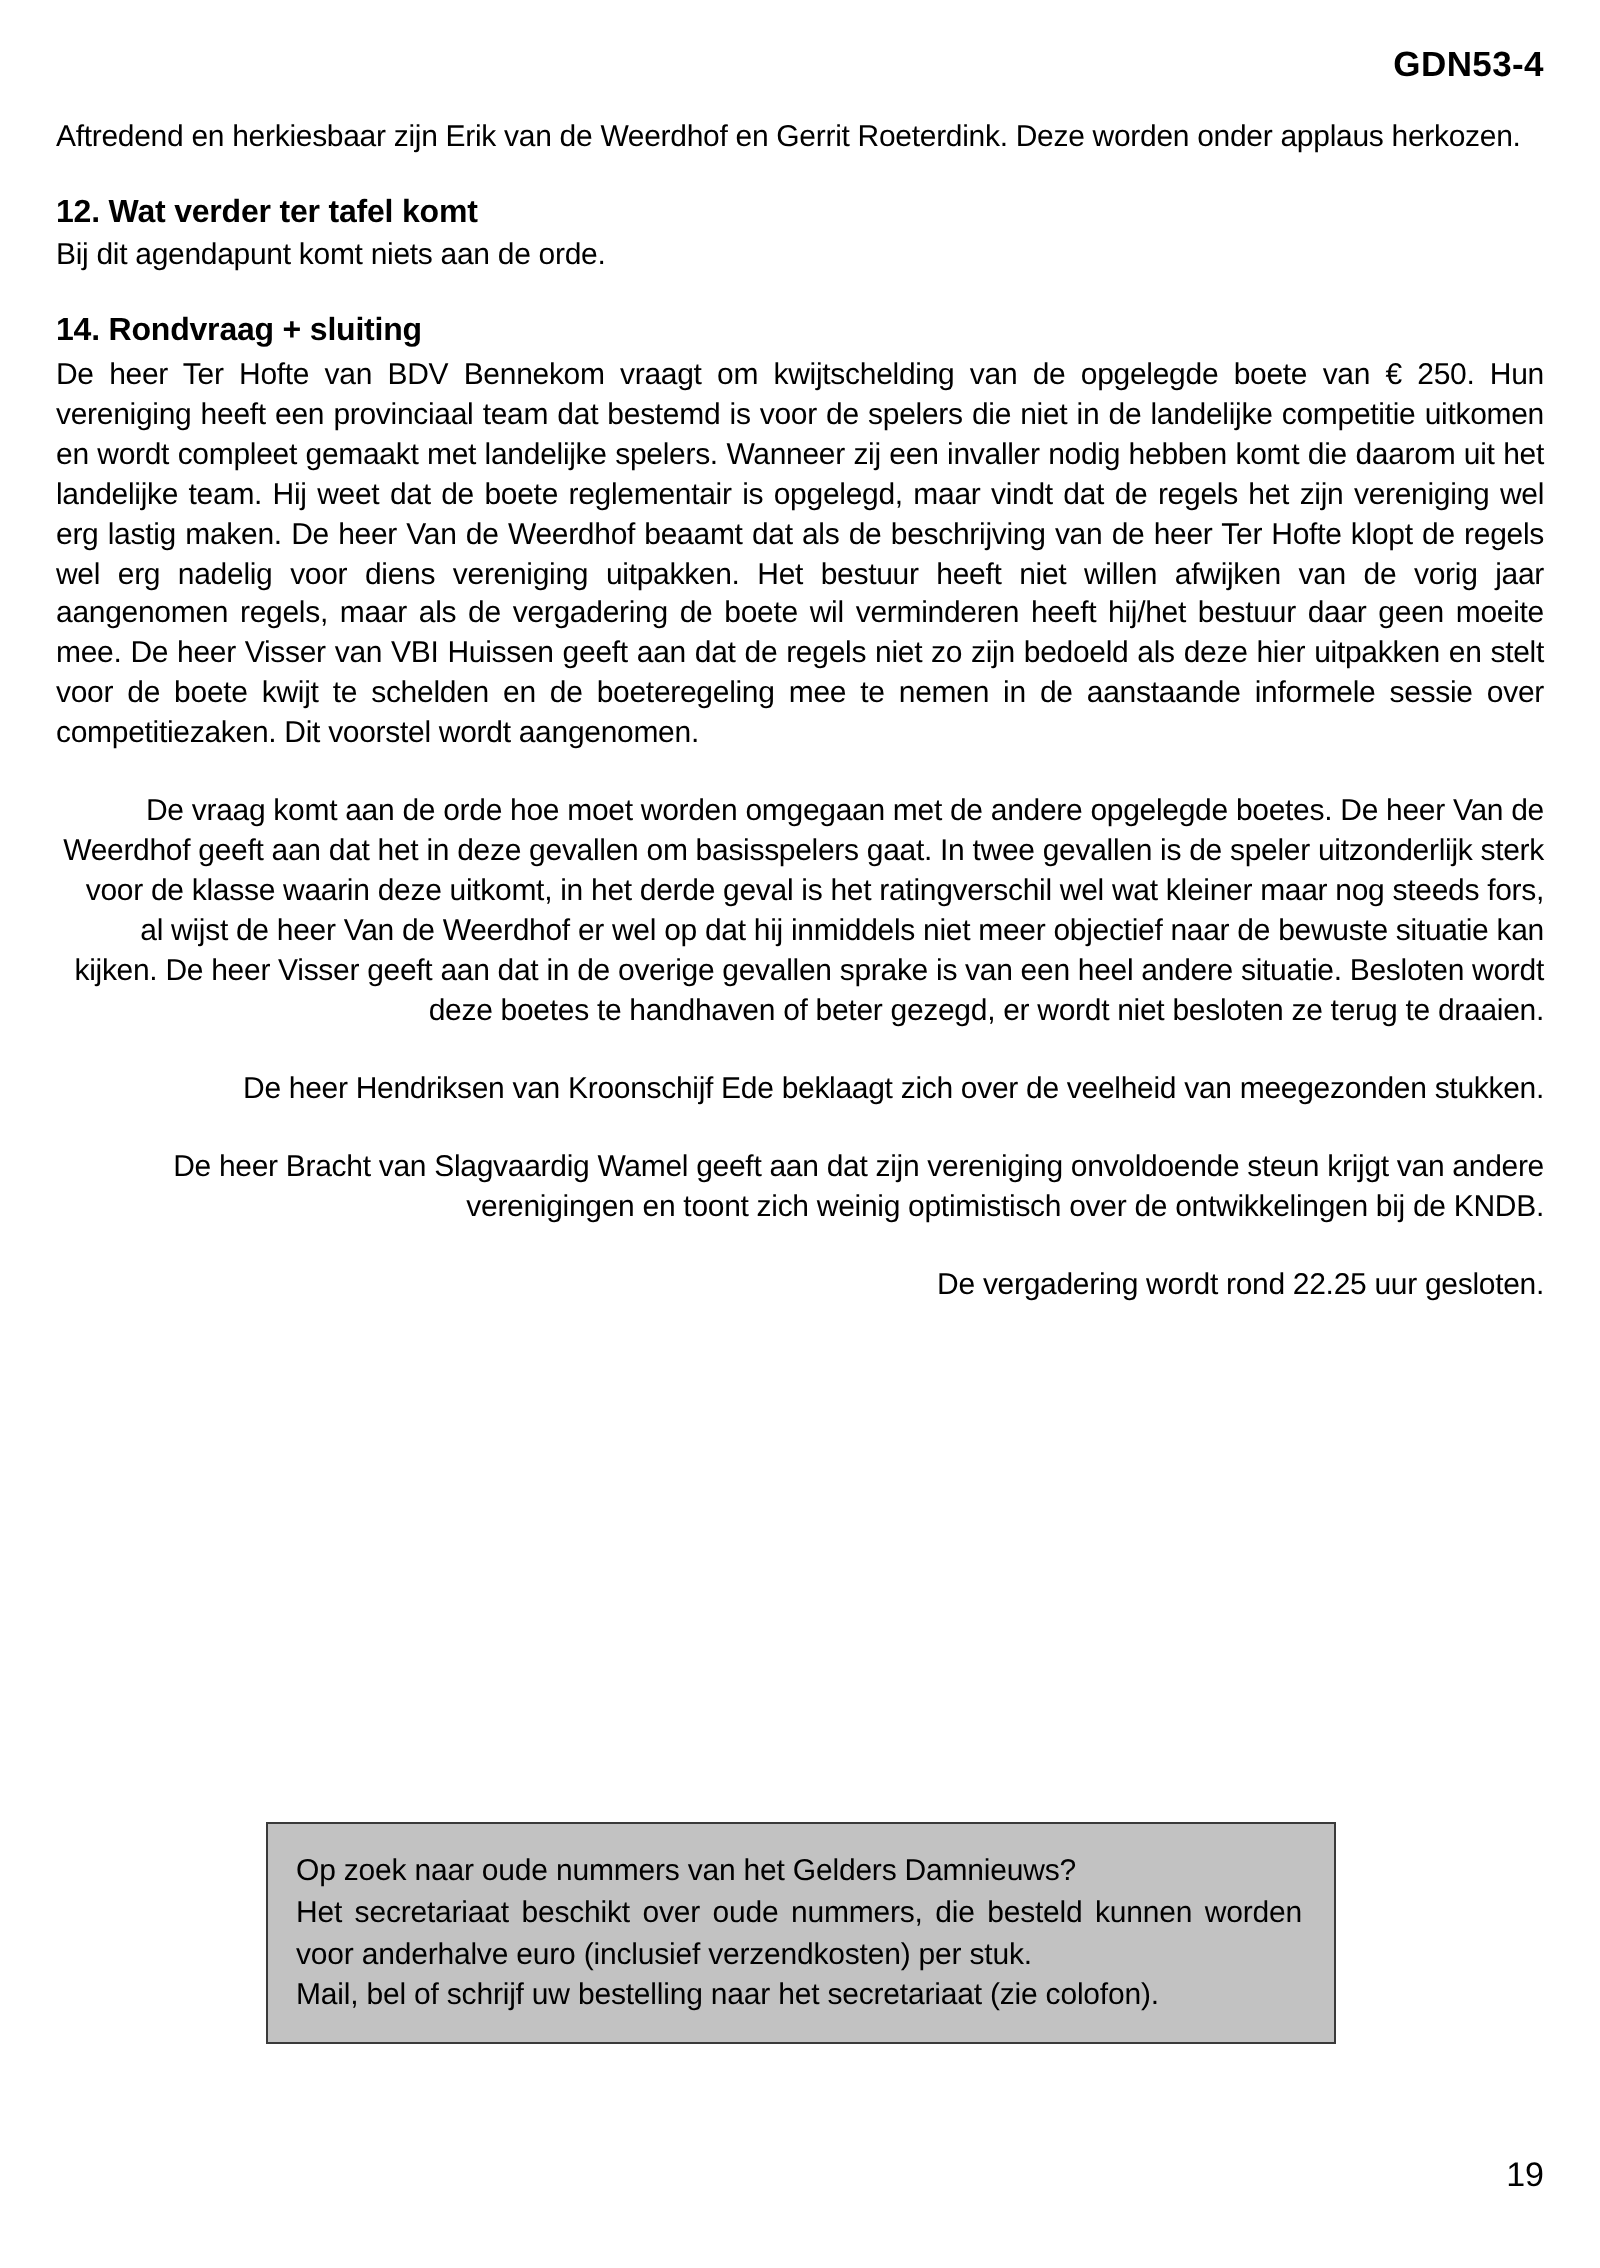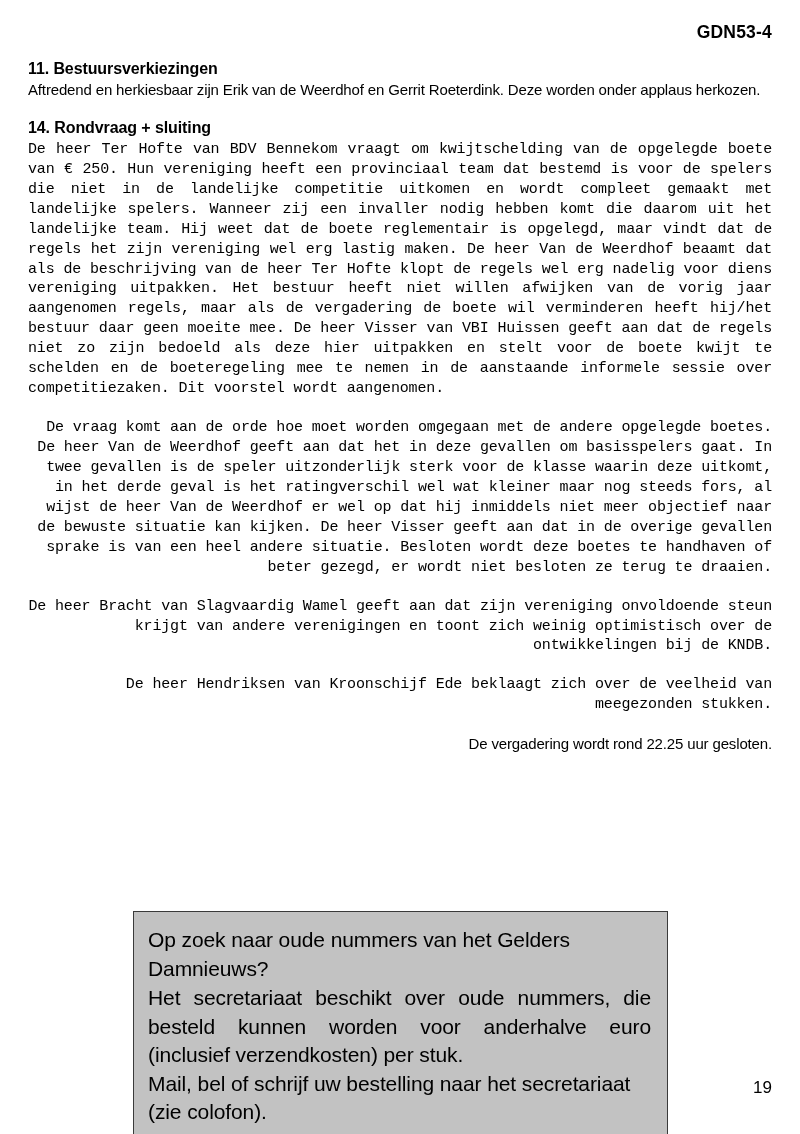--- a/index.html
+++ b/index.html
@@ -50,21 +50,20 @@
   p.body-text {
     font-size: 15px;
     line-height: 1.33;
     margin: 0;
     text-align: left;
     letter-spacing: -0.15px;
   }
   p.body-text.justify {
     text-align: justify;
     text-justify: inter-word;
-    font-family: Liberation Mono, monospace;
   }
   p.body-text + p.body-text {
     margin-top: 19px;
     text-align: right;
   }
   .section.sec-11 { margin-bottom: 18px; }
   .section.sec-12 { margin-bottom: 18px; }
   .section.sec-13 { margin-bottom: 20px; }
   .section.sec-14 { margin-bottom: 0; }
 
@@ -73,21 +72,21 @@
     left: 133px;
     top: 911px;
     width: 535px;
     box-sizing: border-box;
     background: #c2c2c2;
     border: 1px solid #3a3a3a;
     padding: 14px 16px 12px 14px;
   }
   .notice-box p {
     margin: 0;
-    font-size: 21px;
+    font-size: 15px;
     line-height: 1.36;
     letter-spacing: -0.1px;
   }
   .notice-box p.spaced { margin-top: 1px; }
   .notice-box p.justify { text-align: justify; text-justify: inter-word; }
 
   .page-number {
     position: absolute;
     right: 28px;
     top: 1079px;
@@ -98,32 +97,35 @@
 </head>
 <body>
 
 <div class="page">
 
   <div class="content">
 
     <div class="running-head">GDN53-4</div>
 
     <div class="section sec-11">
-      <h2 class="heading">11. Bestuursverkiezingen</h2>
       <p class="body-text">Aftredend en herkiesbaar zijn Erik van de Weerdhof en Gerrit Roeterdink. Deze worden onder applaus herkozen.</p>
     </div>
 
+    <div class="section sec-12">
+      <h2 class="heading">12. Wat verder ter tafel komt</h2>
+      <p class="body-text">Bij dit agendapunt komt niets aan de orde.</p>
+    </div>
 
 
     <div class="section sec-14">
       <h2 class="heading">14. Rondvraag + sluiting</h2>
       <p class="body-text justify">De heer Ter Hofte van BDV Bennekom vraagt om kwijtschelding van de opgelegde boete van € 250. Hun vereniging heeft een provinciaal team dat bestemd is voor de spelers die niet in de landelijke competitie uitkomen en wordt compleet gemaakt met landelijke spelers. Wanneer zij een invaller nodig hebben komt die daarom uit het landelijke team. Hij weet dat de boete reglementair is opgelegd, maar vindt dat de regels het zijn vereniging wel erg lastig maken. De heer Van de Weerdhof beaamt dat als de beschrijving van de heer Ter Hofte klopt de regels wel erg nadelig voor diens vereniging uitpakken. Het bestuur heeft niet willen afwijken van de vorig jaar aangenomen regels, maar als de vergadering de boete wil verminderen heeft hij/het bestuur daar geen moeite mee. De heer Visser van VBI Huissen geeft aan dat de regels niet zo zijn bedoeld als deze hier uitpakken en stelt voor de boete kwijt te schelden en de boeteregeling mee te nemen in de aanstaande informele sessie over competitiezaken. Dit voorstel wordt aangenomen.</p>
       <p class="body-text justify">De vraag komt aan de orde hoe moet worden omgegaan met de andere opgelegde boetes. De heer Van de Weerdhof geeft aan dat het in deze gevallen om basisspelers gaat. In twee gevallen is de speler uitzonderlijk sterk voor de klasse waarin deze uitkomt, in het derde geval is het ratingverschil wel wat kleiner maar nog steeds fors, al wijst de heer Van de Weerdhof er wel op dat hij inmiddels niet meer objectief naar de bewuste situatie kan kijken. De heer Visser geeft aan dat in de overige gevallen sprake is van een heel andere situatie. Besloten wordt deze boetes te handhaven of beter gezegd, er wordt niet besloten ze terug te draaien.</p>
+      <p class="body-text justify">De heer Hendriksen van Kroonschijf Ede beklaagt zich over de veelheid van meegezonden stukken.</p>
       <p class="body-text justify">De heer Bracht van Slagvaardig Wamel geeft aan dat zijn vereniging onvoldoende steun krijgt van andere verenigingen en toont zich weinig optimistisch over de ontwikkelingen bij de KNDB.</p>
-      <p class="body-text justify">De heer Hendriksen van Kroonschijf Ede beklaagt zich over de veelheid van meegezonden stukken.</p>
       <p class="body-text">De vergadering wordt rond 22.25 uur gesloten.</p>
     </div>
 
   </div>
 
   <div class="notice-box">
     <p>Op zoek naar oude nummers van het Gelders Damnieuws?</p>
     <p class="spaced justify">Het secretariaat beschikt over oude nummers, die besteld kunnen worden voor anderhalve euro (inclusief verzendkosten) per stuk.</p>
     <p>Mail, bel of schrijf uw bestelling naar het secretariaat (zie colofon).</p>
   </div>

